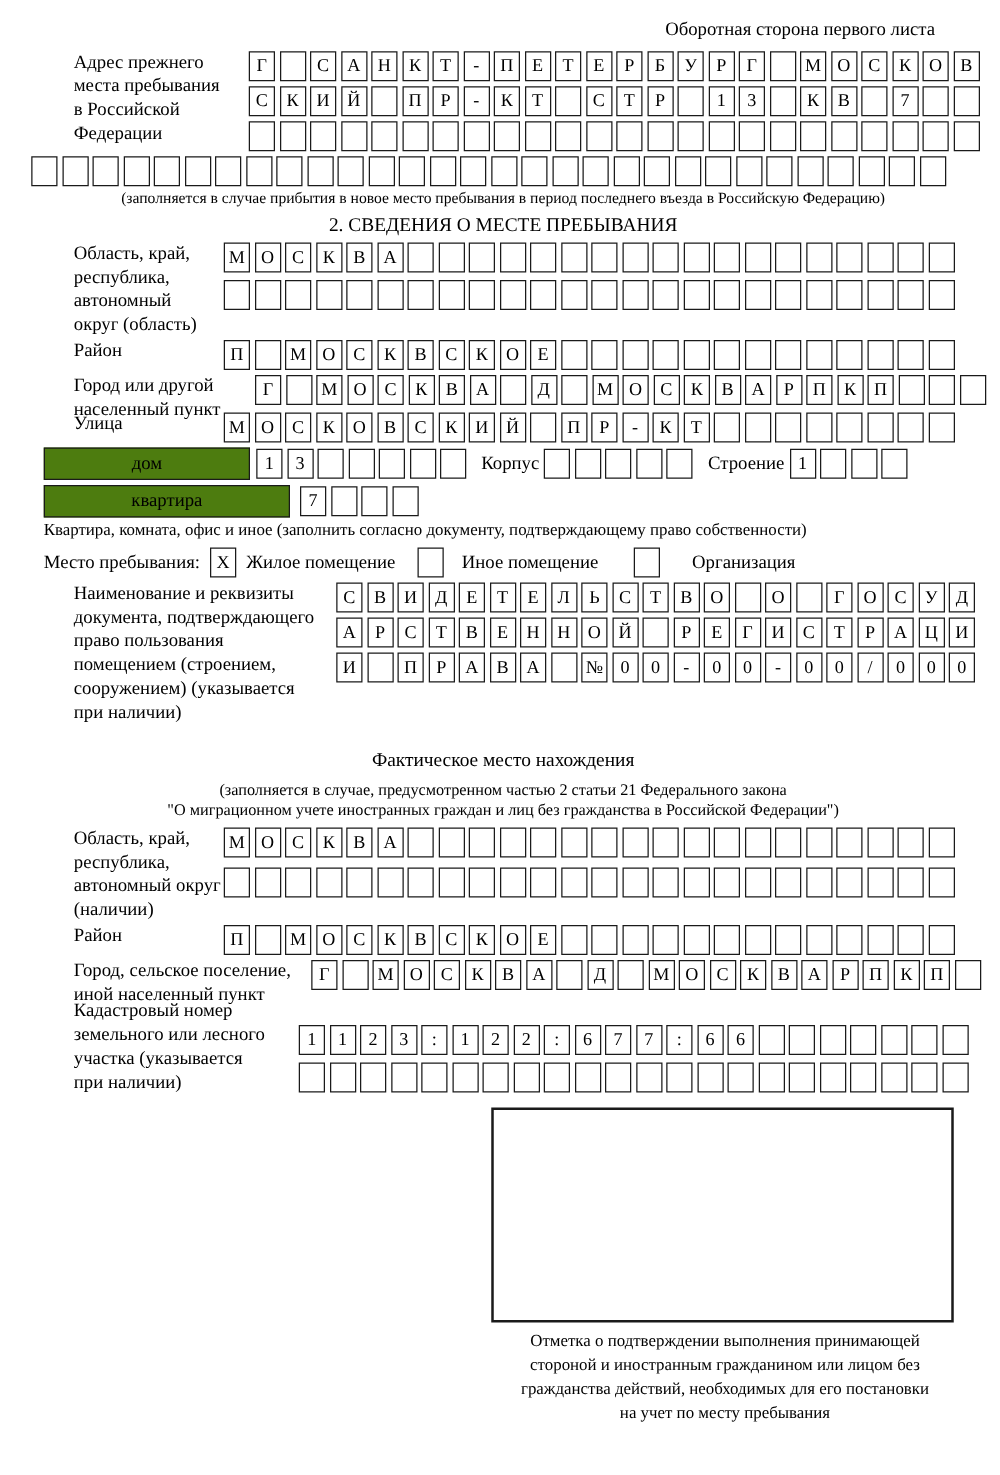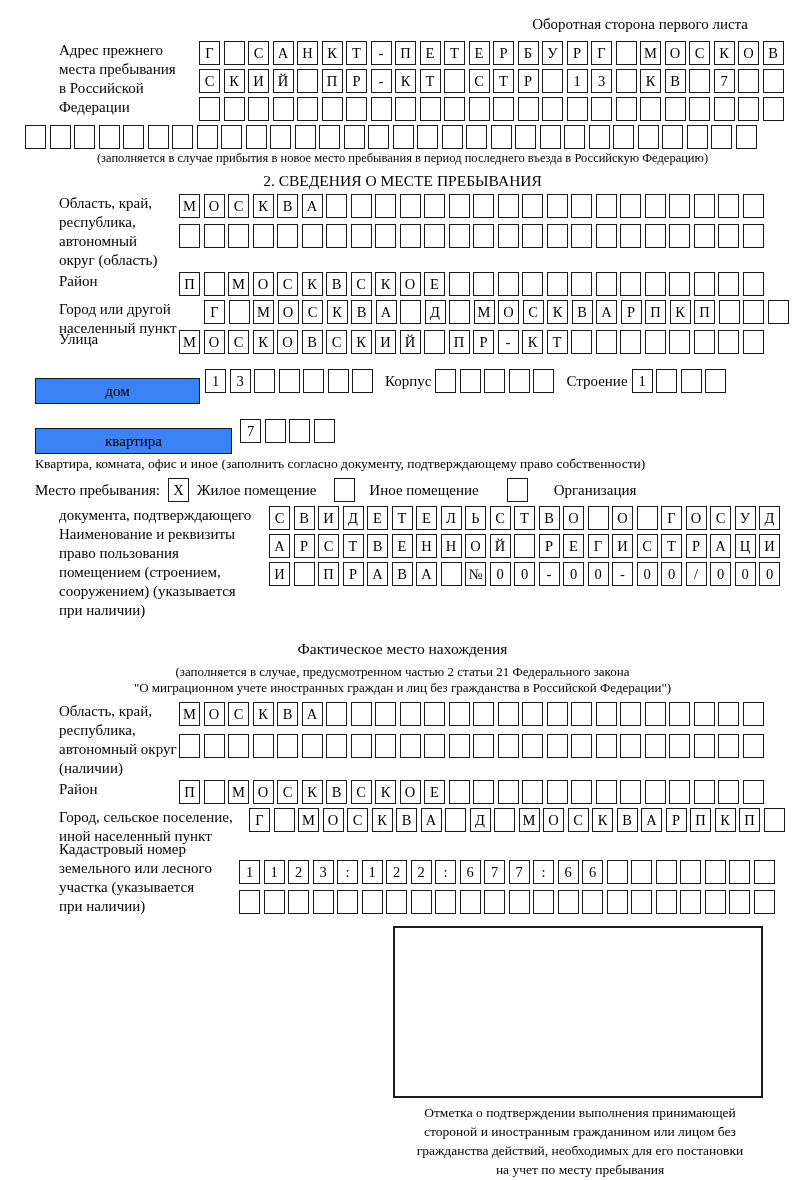--- a/index.html
+++ b/index.html
@@ -19,21 +19,21 @@
   .rows { display:flex; flex-direction:column; gap:4px; }
   .field { display:flex; align-items:flex-start; }
   .flabel { font-size:15px; line-height:19px; flex:0 0 auto;margin-left:24px; }
   .w140 { width:140px; } .w120 { width:120px; } .w145 { width:145px; }
   .w190 { width:190px; } .w180 { width:180px; } .w210 { width:210px; }
   .caption { font-size:12.5px; text-align:center; }
   .h-bold { font-weight:normal; text-align:center; font-size:15.5px; }
   .longbox {
     box-sizing:border-box; border:1.5px solid #1a1a1a; height:26px;
     display:flex; align-items:center; justify-content:center; font-size:15px;
-    background:#3b82f6; flex:0 0 auto;margin-top:20px;
+    background:#4d7c0f; flex:0 0 auto;
   }
   .inlinerow { display:flex; align-items:center; }
   .lbl-inline { font-size:15px; }
   .stamp-box { box-sizing:border-box; border:2px solid #1a1a1a; background:#fff; }
   .mt2{margin-top:2px;} .mt4{margin-top:4px;} .mt6{margin-top:6px;} .mt8{margin-top:8px;}
 </style>
 </head>
 <body>
 
 <div class="page">
@@ -364,22 +364,22 @@
     <span class="cell" style="margin-left:8px;">X</span>
     <div class="lbl-inline" style="margin-left:8px;">Жилое помещение</div>
     <span class="cell" style="margin-left:18px;"></span>
     <div class="lbl-inline" style="margin-left:14px;">Иное помещение</div>
     <span class="cell" style="margin-left:28px;"></span>
     <div class="lbl-inline" style="margin-left:26px;">Организация</div>
   </div>
 
   <div class="field mt4">
     <div class="flabel w210">
+      <div>Наименование и реквизиты</div>
       <div>документа, подтверждающего</div>
-      <div>Наименование и реквизиты</div>
       <div>право пользования</div>
       <div>помещением (строением,</div>
       <div>сооружением) (указывается</div>
       <div>при наличии)</div>
     </div>
     <div class="rows">
       <div class="cellrow">
           <span class="cell">С</span>
           <span class="cell">В</span>
           <span class="cell">И</span>

